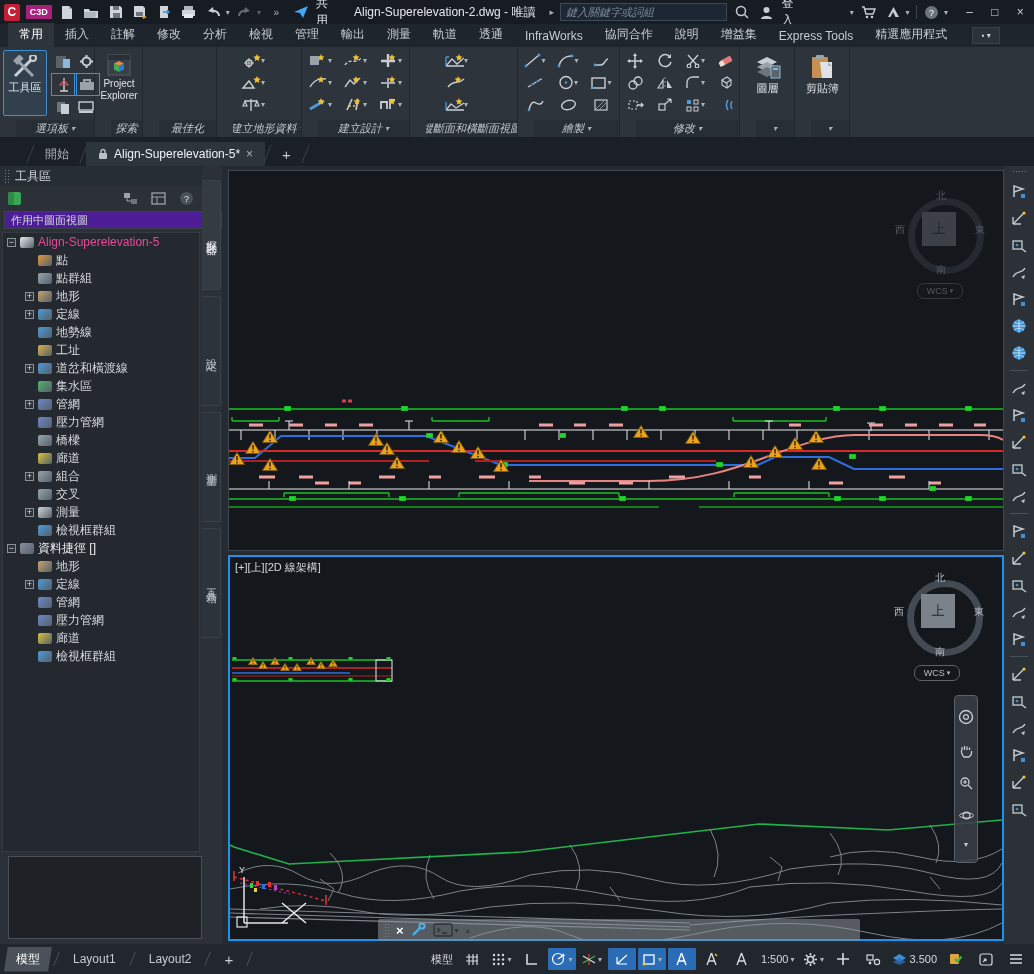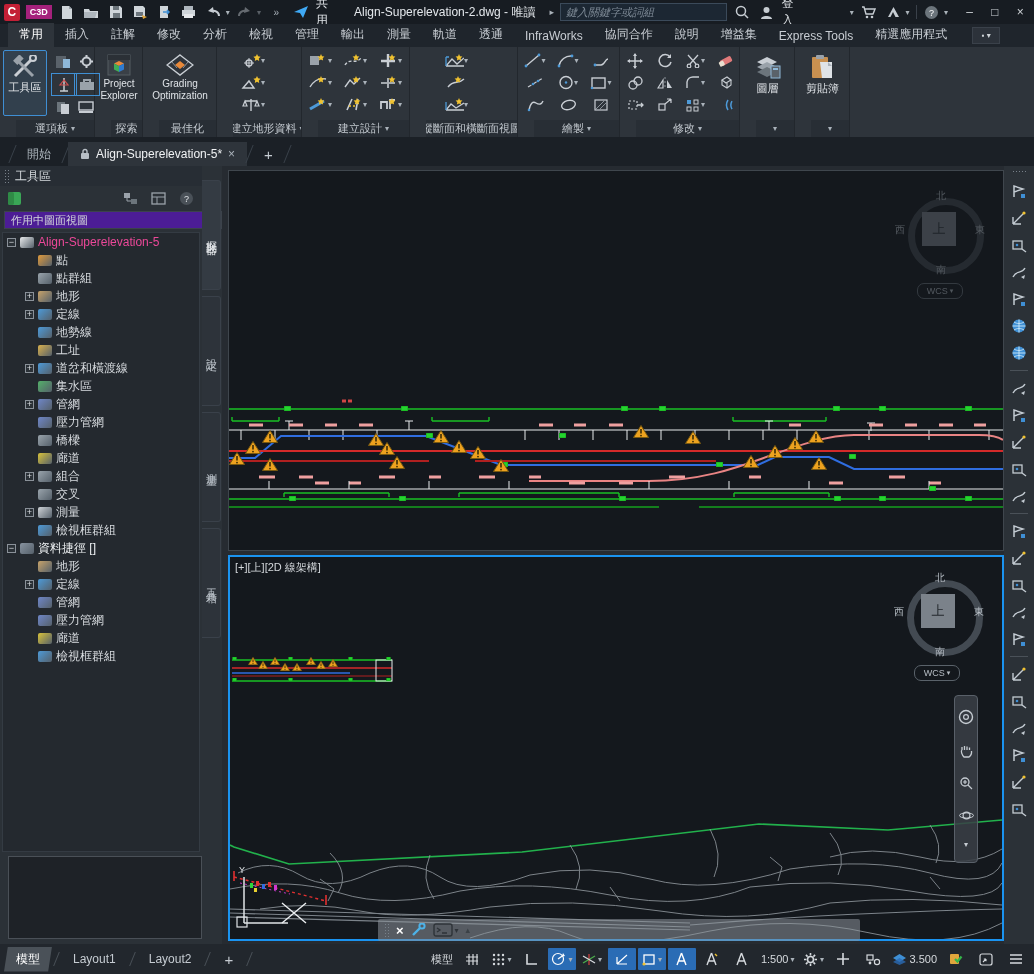--- a/index.html
+++ b/index.html
@@ -19,27 +19,27 @@
   #searchbox::placeholder{color:#7e8a96;font-style:italic;}
   .winbtn{width:21px;height:18px;display:flex;align-items:center;justify-content:center;color:#cfd4d8;font-size:12px;}
   
   #tabrow{position:absolute;left:0;top:24px;width:1034px;height:23px;background:#1f252c;display:flex;align-items:flex-end;padding-left:8px;box-sizing:border-box;}
   .rtab{padding:3px 11px 4px;color:#c8cdd3;font-size:12px;white-space:nowrap;cursor:default;}
   .rtab.active{background:#2e343b;color:#fff;}
   #ribtoggle{margin-left:14px;margin-bottom:3px;width:26px;height:15px;background:#2c323a;display:flex;align-items:center;justify-content:center;gap:2px;color:#cfd4d8;font-size:8px;border:1px solid #3a414a;}
   
   #ribbon{position:absolute;left:0;top:47px;width:1034px;height:90px;background:#2e343b;}
   .panel{position:absolute;top:0;height:90px;border-right:1px solid #22272d;box-sizing:border-box;}
-  .ptitle{position:absolute;left:16px;right:0;bottom:0;height:17px;background:#282e35;color:#c2c8ce;font-size:11px;display:flex;align-items:center;justify-content:center;gap:3px;white-space:nowrap;overflow:hidden;}
+  .ptitle{position:absolute;left:16px;right:0;bottom:0;height:17px;background:#282e35;color:#c2c8ce;font-size:11px;display:flex;align-items:center;justify-content:center;gap:3px;white-space:nowrap;overflow:hidden;font-style:italic;}
   .bigbtn{position:absolute;top:3px;display:flex;flex-direction:column;align-items:center;justify-content:flex-start;gap:2px;padding-top:4px;box-sizing:border-box;color:#dfe3e7;font-size:11px;text-align:center;line-height:1.15;}
   .bigbtn.sel{border:1px solid #3f8fd4;background:#32404d;border-radius:2px;}
   .rsb{width:24px;height:21px;display:flex;align-items:center;justify-content:center;}
   .rgrid{position:absolute;display:grid;gap:1px 2px;}
   
-  #filetabs{position:absolute;left:0;top:137px;width:1034px;height:29px;background:#1b2026;display:flex;align-items:flex-end;padding-left:10px;box-sizing:border-box;}
+  #filetabs{position:absolute;left:0;top:137px;width:1034px;height:29px;background:#1b2026;display:flex;align-items:flex-end;padding-left:28px;box-sizing:border-box;}
   .ftab{height:24px;display:flex;align-items:center;gap:6px;padding:0 12px;color:#aab2ba;font-size:12px;position:relative;}
   .ftab.active{background:#2e343b;color:#f0f2f4;}
   .fslant{width:1px;height:18px;background:#3a414a;transform:skewX(-22deg);margin:0 2px 3px;}
   
   #toolspace{position:absolute;left:0;top:166px;width:222px;height:778px;background:#2b3137;}
   #ts-header{position:absolute;left:0;top:0;width:202px;height:20px;background:#272d34;color:#d6dade;display:flex;align-items:center;gap:6px;padding-left:4px;box-sizing:border-box;font-size:12px;}
   .gripdots{width:5px;height:14px;background-image:radial-gradient(#78818a 1px,transparent 1px);background-size:3px 3px;}
   #ts-toolbar{position:absolute;left:0;top:20px;width:202px;height:24px;display:flex;align-items:center;padding:0 4px;box-sizing:border-box;gap:4px;}
   #ts-combo{position:absolute;left:4px;top:45px;width:218px;height:18px;background:#4c1d95;border:1px solid #3c434b;color:#d2d6da;font-size:11px;display:flex;align-items:center;justify-content:space-between;padding:0 6px;box-sizing:border-box;}
   #ts-tree{position:absolute;left:2px;top:66px;width:198px;height:620px;background:#24292f;border:1px solid #343b43;box-sizing:border-box;overflow:hidden;font-size:12px;}
@@ -285,28 +285,20 @@
             <path d="M17 9.5l-5 2.5v6l5-2.5z" fill="#2f7bd0"></path>
           </svg>
         <span style="font-size:10px;">Project Explorer</span>
       </div>
       <div class="ptitle">
           <span>探索</span>
         </div>
     </div>
 
     <div class="panel" style="left:143px;width:74px;">
-      <div class="bigbtn" style="left:3px;width:68px;height:66px;">
-        <svg width="28" height="22">
-            <path d="M14 1 27 11 14 21 1 11z" fill="none" stroke="#c9ced4" stroke-width="1.4"></path>
-            <path d="M14 7 19 11 14 15 9 11z" fill="#e8893a"></path>
-            <path d="M6 8l5 6M22 8l-5 6" stroke="#8a9199" stroke-width="1"></path>
-          </svg>
-        <span style="font-size:10px;">Grading Optimization</span>
-      </div>
       <div class="ptitle">
           <span>最佳化</span>
         </div>
     </div>
 
     <div class="panel" style="left:217px;width:85px;">
       <div class="rgrid" style="left:24px;top:3px;grid-template-columns:38px;">
         <span class="rsb">
             <svg width="22" height="16">
               <circle cx="8" cy="10" r="3" fill="none" stroke="#c9ced4" stroke-width="1.4"></circle>

